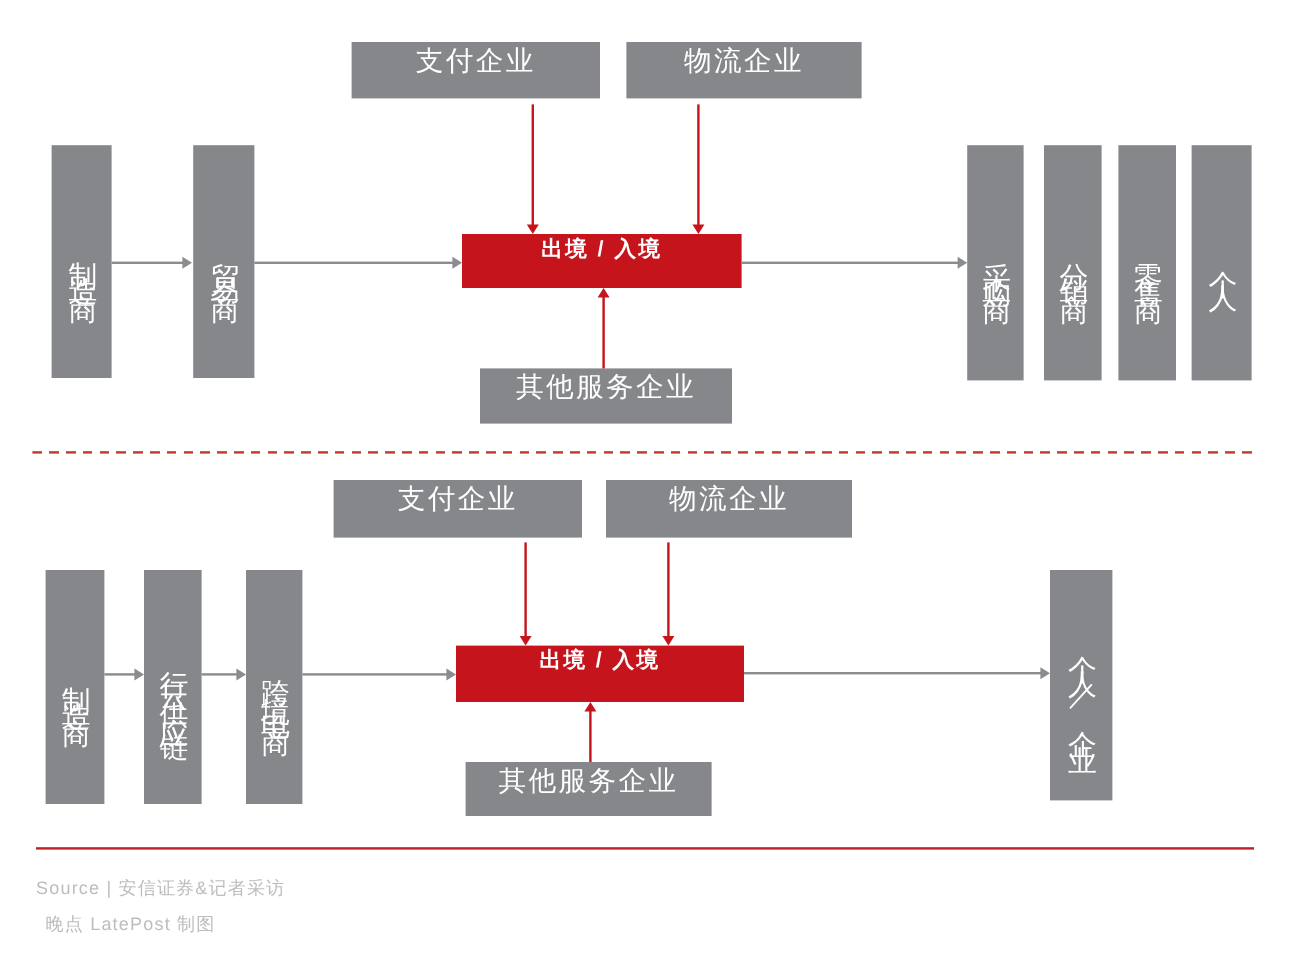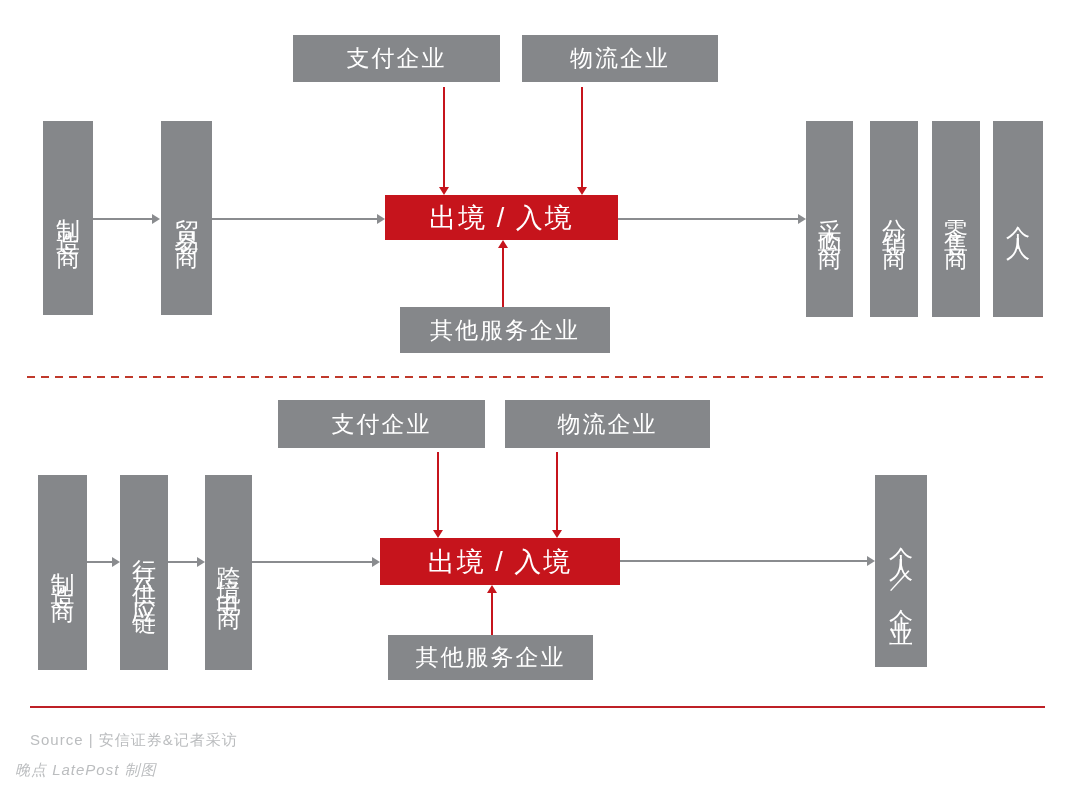--- a/index.html
+++ b/index.html
@@ -10,21 +10,21 @@
     background: #ffffff;
     overflow: hidden;
     font-family: "Liberation Sans", "DejaVu Sans", sans-serif;
   }
   
   .hbox {
     position: absolute;
     background: var(--box_gray, #85878A);
     color: #ffffff;
     display: flex;
-    align-items: center;
+    align-items: flex-start;
     justify-content: center;
     font-size: 23px;
     font-weight: 500;
     letter-spacing: 2px;
     white-space: nowrap;
   }
   
   .vbox {
     position: absolute;
     background: var(--box_gray, #85878A);
@@ -33,22 +33,22 @@
     align-items: center;
     justify-content: center;
     writing-mode: vertical-rl;
     text-orientation: upright;
     font-size: 24px;
     font-weight: 500;
     letter-spacing: 13px;
   }
   .redbox {
     background: var(--accent_red, #C6141C);
-    font-weight: 400;
-    font-size: 27px;
+    font-weight: 700;
+    font-size: 18px;
   }
   
   .harrow { position: absolute; height: 2px; background: var(--arrow_gray, #8A8C8F); }
   .harrow .head {
     position: absolute; right: -7px; top: -4px; width: 0; height: 0;
     border-top: 5px solid transparent; border-bottom: 5px solid transparent;
     border-left: 8px solid var(--arrow_gray, #8A8C8F);
   }
   
   .varrow { position: absolute; width: 2px; background: var(--accent_red, #C6141C); }
@@ -206,16 +206,16 @@
       <span class="head-down"></span>
     </div>
     <div class="varrow" style="left:491px; top:592px; height:43px;">
       <span class="head-up"></span>
     </div>
   </div>
 
   <div>
     <div class="solid-divider" style="left:30px; top:706px; width:1015px;"></div>
     <div class="footer-text" style="left:30px; top:731px;">Source | 安信证券&amp;记者采访</div>
-    <div class="footer-text" style="left:15px; top:761px;font-style:italic;">晚点 LatePost 制图</div>
+    <div class="footer-text" style="left:38px; top:761px;">晚点 LatePost 制图</div>
   </div>
 
 </div>
 
 </body></html>

